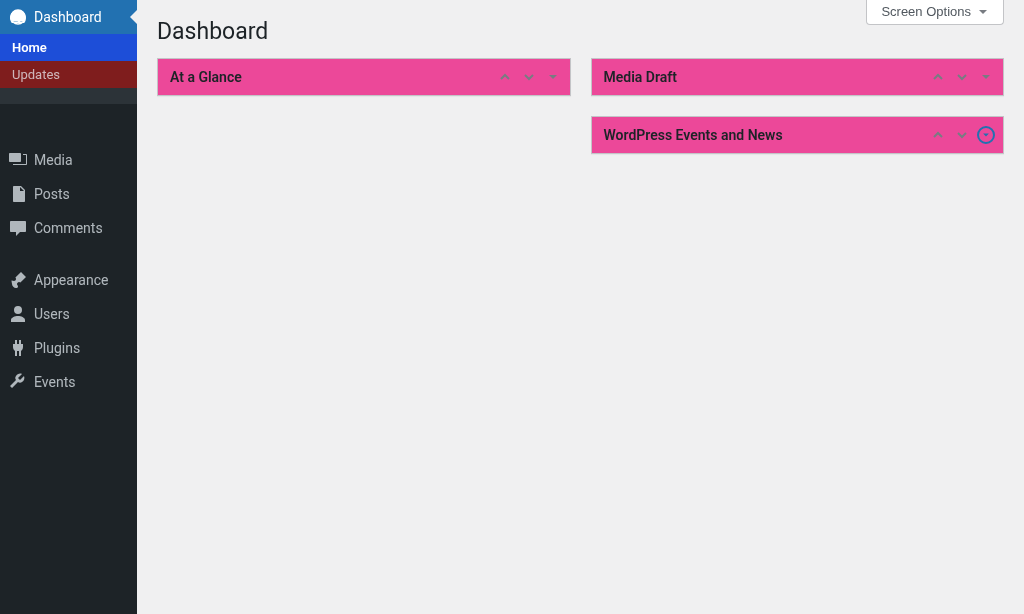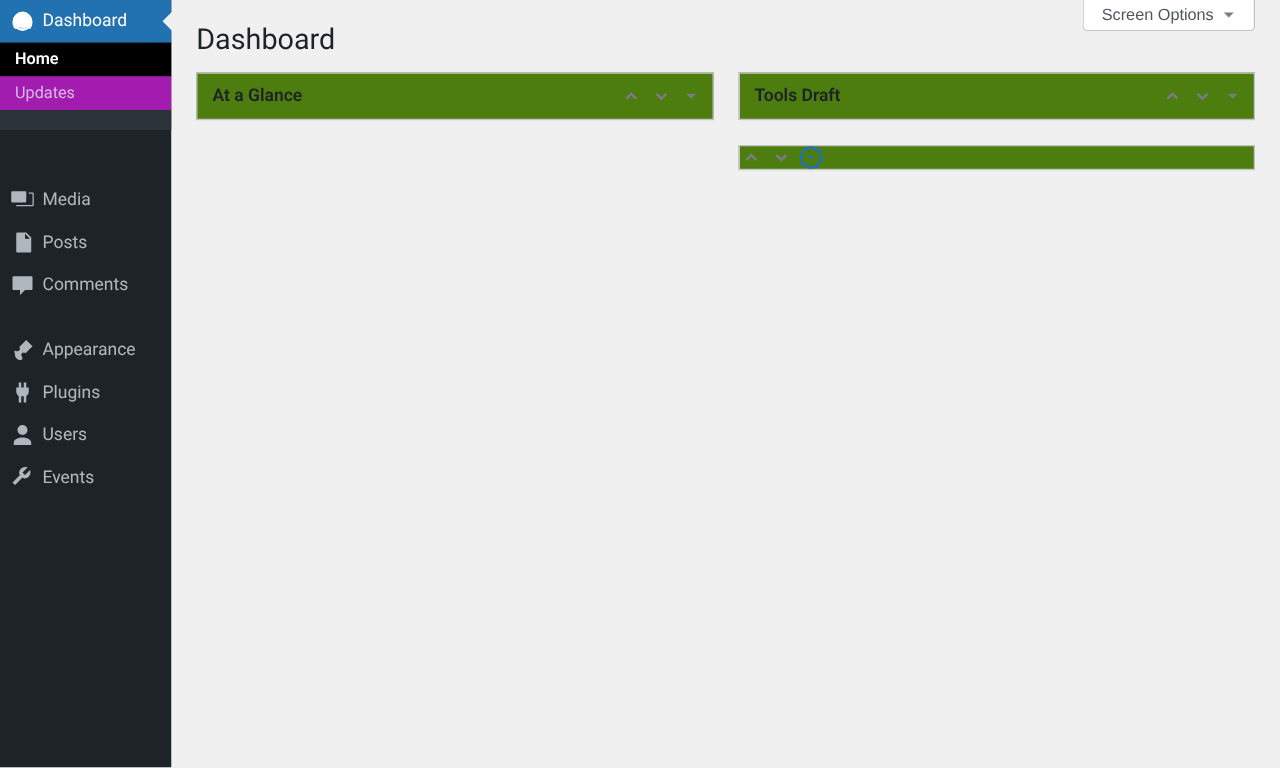--- a/index.html
+++ b/index.html
@@ -5,34 +5,34 @@
     * { margin:0; padding:0; box-sizing:border-box; }
     body { font-family:-apple-system,BlinkMacSystemFont,"Segoe UI",Roboto,sans-serif; font-size:13px; color:#3c434a; background:#f0f0f1; width:1024px; height:614px; overflow:hidden; position:relative; }
 
     
     .sidebar { position:absolute; left:0; top:0; width:137px; height:100%; background:#1d2327; color:#f0f0f1; }
     .sidebar-item { display:flex; align-items:center; padding:7px 0 7px 8px; color:rgba(240,246,252,0.7); cursor:pointer; font-size:14px; }
     .sidebar-item.active { background:#2271b1; color:#fff; position:relative; }
     .sidebar-item.active::after { content:""; position:absolute; right:-1px; top:50%; transform:translateY(-50%); width:0; height:0; border-top:8px solid transparent; border-bottom:8px solid transparent; border-right:8px solid #f0f0f1; }
     .sidebar-item .ico { width:20px; height:20px; display:flex; align-items:center; justify-content:center; flex-shrink:0; margin-right:6px; }
     .sidebar-item .ico svg { width:20px; height:20px; fill:currentColor; }
-    .sub-item { display:flex; align-items:center; padding:6px 0 6px 12px; background:#a21caf; color:rgba(240,246,252,0.7); cursor:pointer; font-size:13px; }
-    .sub-item.current { background:#000000; color:#fff; font-weight:600; }
+    .sub-item { display:flex; align-items:center; padding:6px 0 6px 12px; background:#7f1d1d; color:rgba(240,246,252,0.7); cursor:pointer; font-size:13px; }
+    .sub-item.current { background:#1d4ed8; color:#fff; font-weight:600; }
     .sub-divider { height:16px; background:#2c3338; }
     .side-spacer { height:9px; }
     .side-spacer.big { height:18px; }
 
     
     .main { margin-left:137px; height:100%; padding:0 20px; position:relative; }
     .screen-options { position:absolute; top:-1px; right:20px; border:1px solid #c3c4c7; border-top:none; background:#fff; padding:5px 14px; font-size:13px; color:#50575e; cursor:pointer; display:flex; align-items:center; gap:6px; border-radius:0 0 4px 4px; }
     .screen-options svg { width:12px; height:12px; fill:#787c82; }
     h1 { font-size:23px; font-weight:400; color:#1d2327; padding-top:18px; padding-bottom:13px; }
     .columns { display:flex; gap:20px; }
     .col { flex:1 1 50%; min-width:0; }
-    .postbox { background:#4d7c0f; border:1px solid #c3c4c7; box-shadow:0 1px 1px rgba(0,0,0,.04); margin-bottom:20px; }
+    .postbox { background:#ec4899; border:1px solid #c3c4c7; box-shadow:0 1px 1px rgba(0,0,0,.04); margin-bottom:20px; }
     .postbox-header { display:flex; align-items:center; border-bottom:0 solid #c3c4c7; }
     .postbox-header h2 { font-size:14px; font-weight:600; color:#1d2327; padding:10px 12px; flex:1; }
     .handle-actions { display:flex; align-items:center; padding-right:8px; gap:6px; }
     .handle-btn { background:none; border:none; padding:2px; cursor:pointer; color:#787c82; display:flex; align-items:center; justify-content:center; }
     .handle-btn svg { width:14px; height:14px; fill:none; stroke:currentColor; stroke-width:2; }
     .handle-btn.toggle svg { fill:currentColor; stroke:none; }
     .handle-btn.circled { border:2px solid #2271b1; border-radius:50%; width:18px; height:18px; padding:0; color:#2271b1; }
     .handle-btn.circled svg { width:10px; height:10px; }
   </style>
 </head>
@@ -91,32 +91,32 @@
     <span class="ico">
         <svg viewBox="0 0 20 20">
           <path d="M4 14c0 2 2 4 4 4 1 0 2-.5 2-1.5S9 15 9 14c0-1 1-2 2-2 .5 0 1 .2 1.4.6L18 7l-5-5-5.6 5.6c.4.4.6.9.6 1.4 0 1-1 2-2 2-1 0-2.5-1-2.5 0s.5 2 .5 3z"></path>
         </svg>
       </span>
     <span>Appearance</span>
   </div>
   <div class="sidebar-item">
     <span class="ico">
         <svg viewBox="0 0 20 20">
+          <path d="M10 10a4 4 0 1 0 0-8 4 4 0 0 0 0 8zm0 2c-3 0-7 1.5-7 4v2h14v-2c0-2.5-4-4-7-4z"></path>
+        </svg>
+      </span>
+    <span>Users</span>
+  </div>
+  <div class="sidebar-item">
+    <span class="ico">
+        <svg viewBox="0 0 20 20">
           <path d="M7 2v4H5v3c0 2 1 3 2 4v5h2v-5h2v5h2v-5c1-1 2-2 2-4V6h-2V2h-2v4H9V2H7z"></path>
         </svg>
       </span>
     <span>Plugins</span>
-  </div>
-  <div class="sidebar-item">
-    <span class="ico">
-        <svg viewBox="0 0 20 20">
-          <path d="M10 10a4 4 0 1 0 0-8 4 4 0 0 0 0 8zm0 2c-3 0-7 1.5-7 4v2h14v-2c0-2.5-4-4-7-4z"></path>
-        </svg>
-      </span>
-    <span>Users</span>
   </div>
   <div class="sidebar-item">
     <span class="ico">
         <svg viewBox="0 0 20 20">
           <path d="M16 4l-4 4-2-2 4-4c-2-1-5 0-6 2-1 1-1 3 0 4l-6 6 2 2 6-6c1 1 3 1 4 0 2-1 3-4 2-6z"></path>
         </svg>
       </span>
     <span>Events</span>
   </div>
 </nav>
@@ -151,21 +151,21 @@
                   <path d="M3 5l4 4 4-4z"></path>
                 </svg>
               </button>
           </div>
         </div>
       </div>
     </div>
     <div class="col">
       <div class="postbox">
         <div class="postbox-header">
-          <h2>Tools Draft</h2>
+          <h2>Media Draft</h2>
           <div class="handle-actions">
             <button class="handle-btn">
                 <svg viewBox="0 0 14 14">
                   <polyline points="3,9 7,5 11,9"></polyline>
                 </svg>
               </button>
             <button class="handle-btn">
                 <svg viewBox="0 0 14 14">
                   <polyline points="3,5 7,9 11,5"></polyline>
                 </svg>
@@ -173,20 +173,21 @@
             <button class="handle-btn toggle">
                 <svg viewBox="0 0 14 14">
                   <path d="M3 5l4 4 4-4z"></path>
                 </svg>
               </button>
           </div>
         </div>
       </div>
       <div class="postbox">
         <div class="postbox-header">
+          <h2>WordPress Events and News</h2>
           <div class="handle-actions">
             <button class="handle-btn">
                 <svg viewBox="0 0 14 14">
                   <polyline points="3,9 7,5 11,9"></polyline>
                 </svg>
               </button>
             <button class="handle-btn">
                 <svg viewBox="0 0 14 14">
                   <polyline points="3,5 7,9 11,5"></polyline>
                 </svg>

